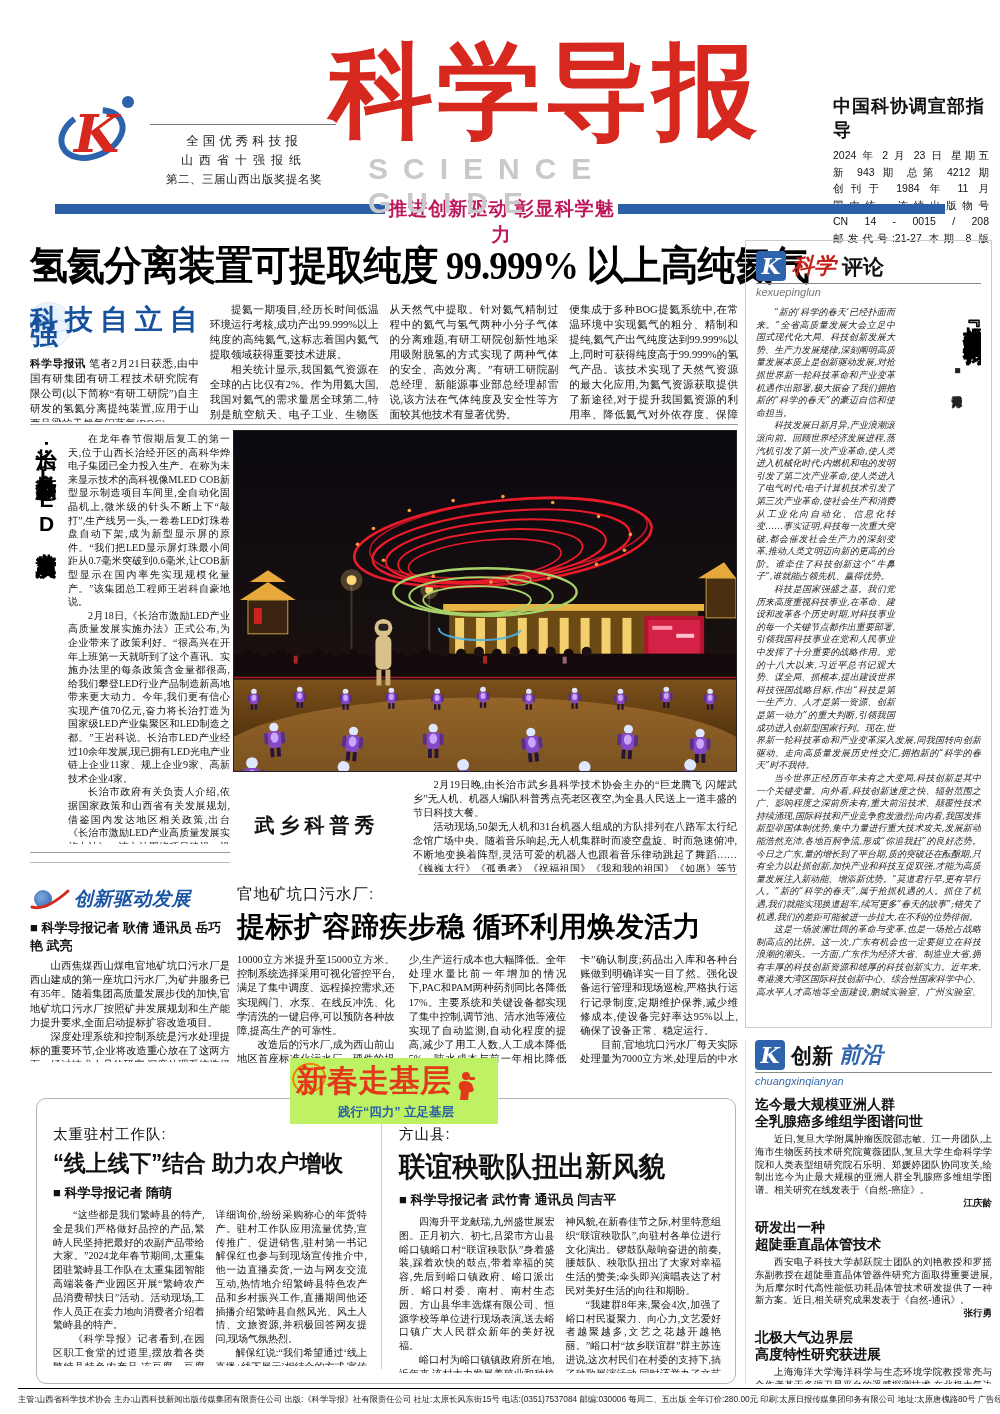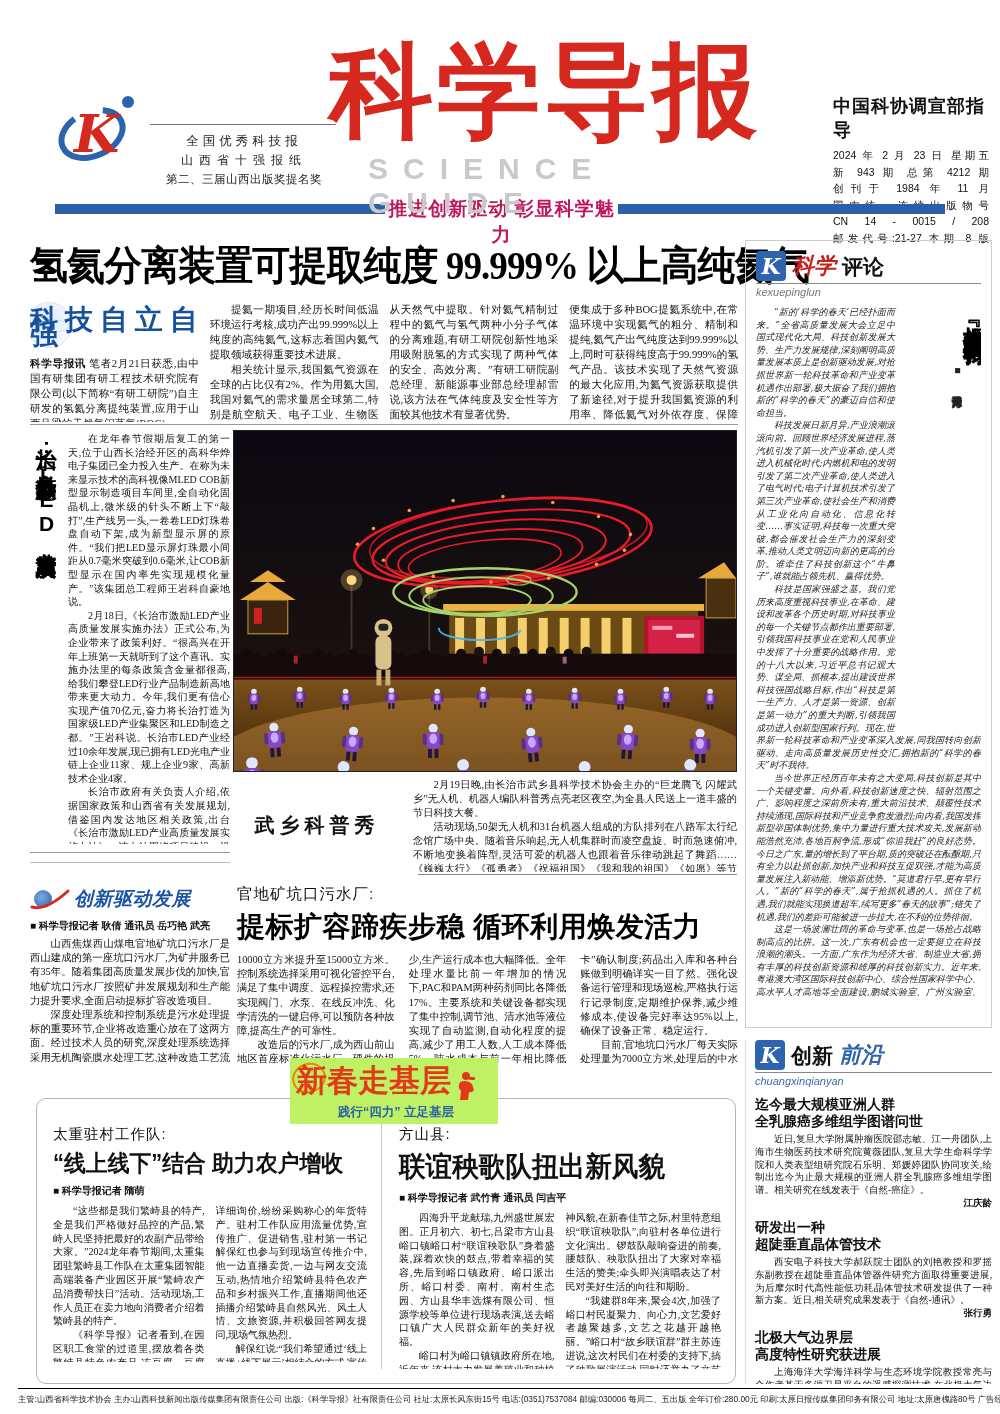--- a/index.html
+++ b/index.html
@@ -56,21 +56,21 @@
   .photo svg{display:block;width:100%;height:100%;}
   .caption{left:233px;top:778px;width:504px;height:94px;display:flex;gap:12px;}
   .cap-title{width:168px;display:flex;align-items:center;justify-content:center;font-size:20px;font-weight:bold;letter-spacing:5px;}
   .cap-text{width:324px;font-family:"Liberation Serif",serif;font-size:10.2px;line-height:14px;overflow:hidden;}
   .rule-cap{left:418px;top:874px;width:319px;border-top:1px solid #888;}
 
   
   .band-left{left:30px;top:884px;width:200px;height:178px;overflow:hidden;}
   .badge-row{display:flex;align-items:center;gap:4px;height:30px;}
   .badge-row .txt{font-size:19px;font-weight:900;font-style:italic;color:#1d55a5;letter-spacing:0.5px;}
-  .byline{font-size:10px;font-weight:bold;color:#111;margin:5px 0 4px 0;text-indent:0;}
+  .byline{font-size:13px;font-weight:bold;color:#111;margin:5px 0 4px 0;text-indent:0;}
   .band-left-text{font-family:"Liberation Serif",serif;font-size:10.3px;line-height:14.2px;height:132px;overflow:hidden;}
   .band-right{left:237px;top:884px;width:501px;height:178px;}
   .kicker{font-size:15.5px;color:#111;text-indent:0;letter-spacing:1px;}
   .band-hl{font-size:28px;font-weight:900;letter-spacing:0.5px;margin-top:3px;color:#000;}
   .band-cols{display:flex;gap:14px;margin-top:7px;height:112px;overflow:hidden;}
   .band-col{flex:1;font-family:"Liberation Serif",serif;font-size:10.3px;line-height:14.2px;overflow:hidden;}
 
   
   .banner{left:290px;top:1058px;width:208px;height:66px;background:#bef264;z-index:5;padding:2px 6px;}
   .banner-row{display:flex;align-items:flex-end;gap:3px;position:relative;}

